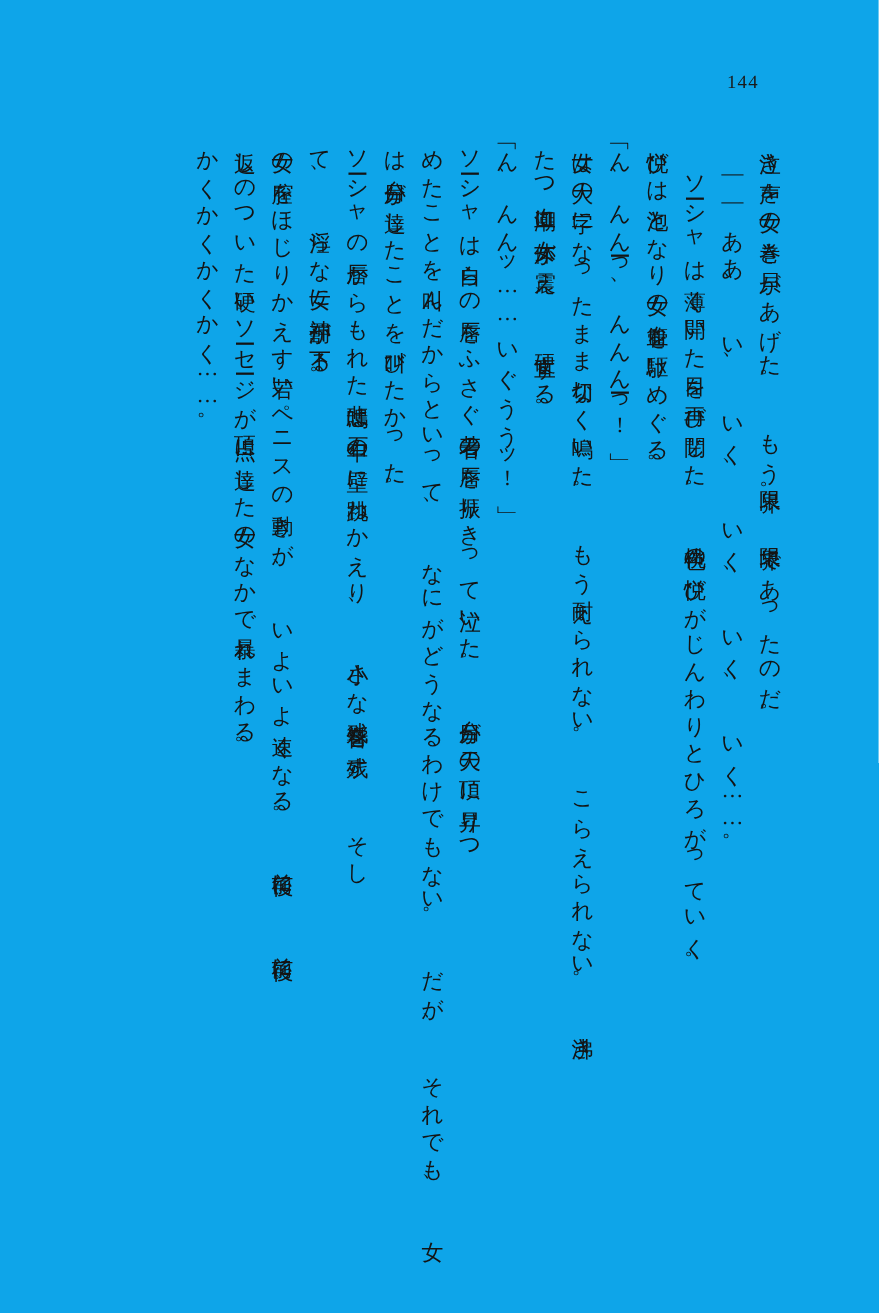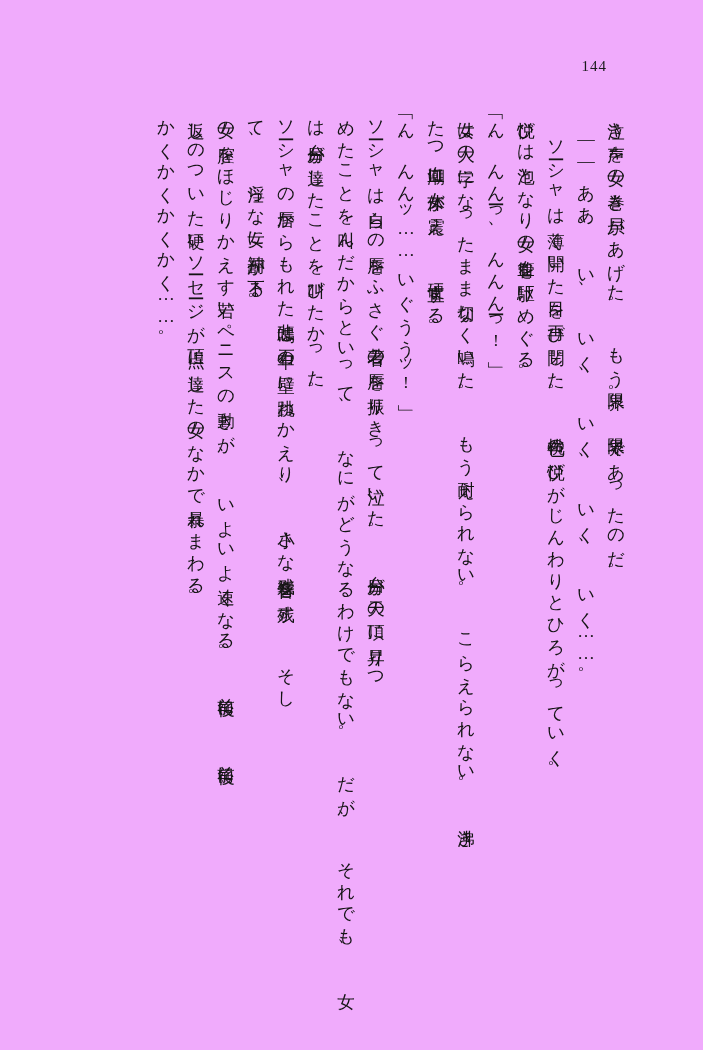--- a/index.html
+++ b/index.html
@@ -8,21 +8,21 @@
     background: #ffffff;
   }
   body {
     font-family: "Liberation Serif", "DejaVu Serif", serif;
     color: #111111;
   }
   .page {
     position: relative;
     width: 703px;
     height: 1050px;
-    background: #f0abfc;
+    background: #0ea5e9;
     overflow: hidden;
     box-sizing: border-box;
   }
   .page-number {
     position: absolute;
     top: 58px;
     right: 96px;
     font-size: 15px;
     letter-spacing: 1px;
     color: #1a1a1a;

